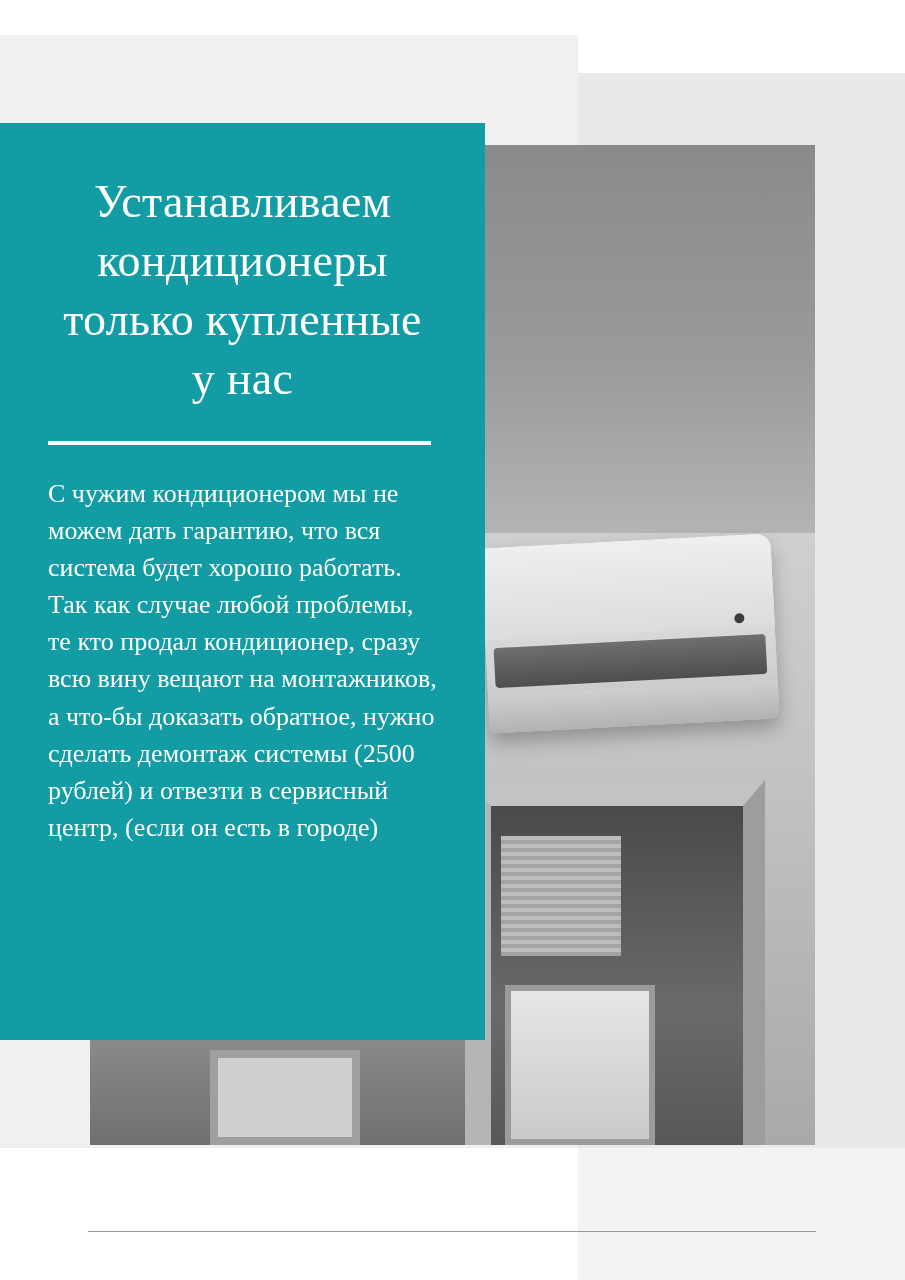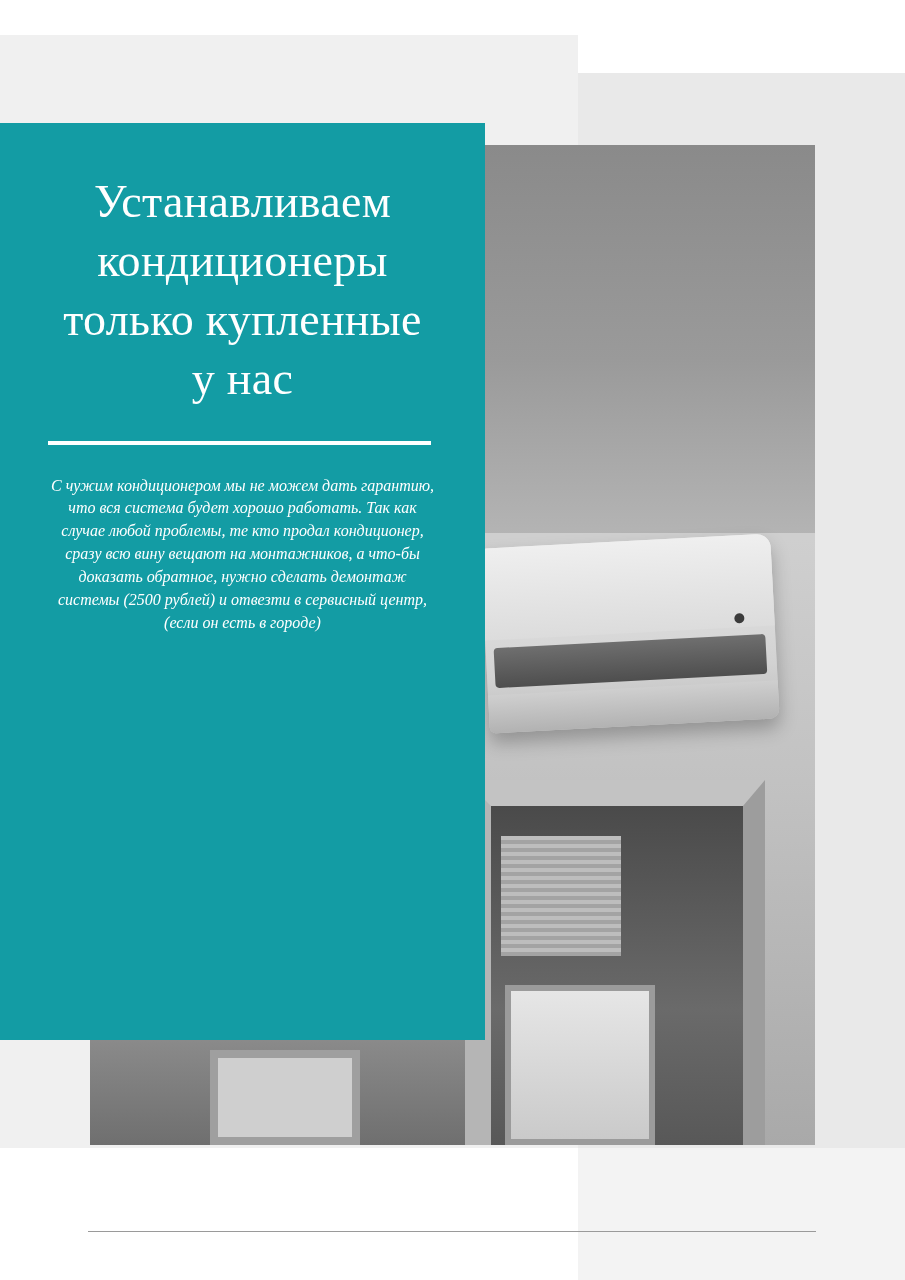--- a/index.html
+++ b/index.html
@@ -207,24 +207,23 @@
     letter-spacing: 0.3px;
   }
   .card-rule {
     width: 383px;
     height: 4px;
     background: #ffffff;
     margin: 32px 0 30px 0;
   }
   .card-body {
     margin: 0;
-    font-size: 16px;
+    font-size: 26px;
     line-height: 1.43;
-    text-align: center;
-    font-style: italic;
+    text-align: left;
   }
 
   
   .hairline {
     position: absolute;
     left: 88px;
     top: 1196px;
     width: 728px;
     height: 1px;
     background: #9a9a9a;

